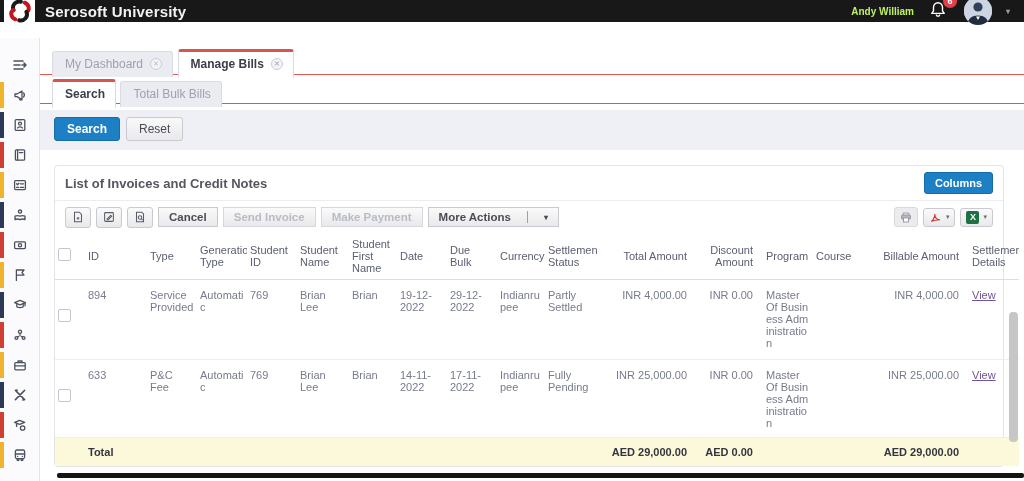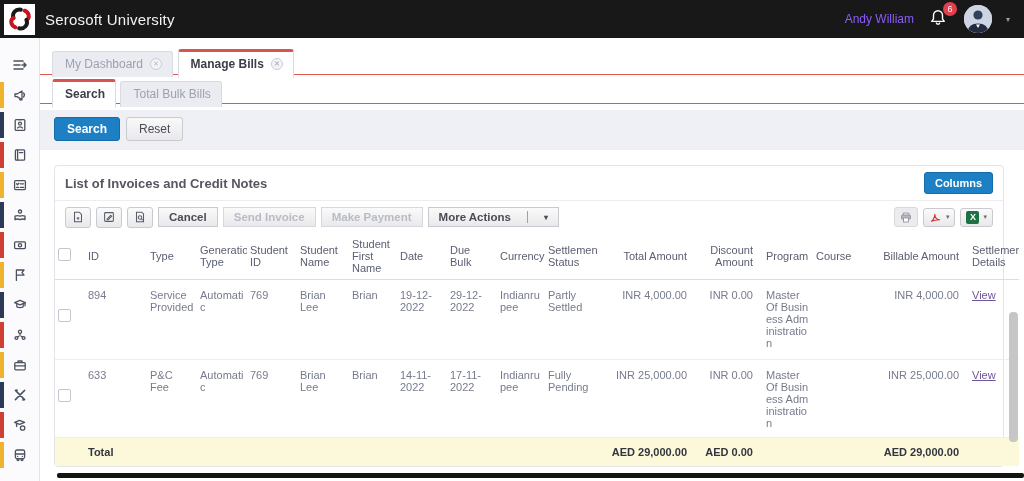--- a/index.html
+++ b/index.html
@@ -1,26 +1,26 @@
 <!DOCTYPE html>
 <html><head>
 <meta charset="utf-8">
 <style>
   * { margin:0; padding:0; box-sizing:border-box; }
   html,body { width:1024px; height:481px; overflow:hidden; background:#fff;
               font-family:"Liberation Sans", sans-serif; }
 
   
-  .topbar { position:absolute; left:0; top:0; width:1024px; height:38px;
-            background:#181818; display:flex; align-items:center; z-index:30; }
+  .topbar { position:absolute; left:0; top:0; width:1024px; height:22px;
+            background:#181818; display:flex; align-items:center; z-index:30;font-weight:bold; }
   .logo-box { width:31px; height:31px; background:#fff; margin:3px 0 3px 4px;
               display:flex; align-items:center; justify-content:center; }
   .app-title { color:#f2f2f2; font-size:15px; margin-left:10px; letter-spacing:.2px; }
   .topbar-right { margin-left:auto; display:flex; align-items:center; gap:14px; padding-right:14px; }
-  .user-name { color:#8b5cf6; font-size:12px; }
+  .user-name { color:#bef264; font-size:10px; }
   .bell-wrap { position:relative; width:22px; height:22px; }
   .badge { position:absolute; top:-6px; right:-7px; background:#e33e4b; color:#fff;
            font-size:9px; min-width:14px; height:14px; border-radius:8px;
            display:flex; align-items:center; justify-content:center; padding:0 3px; }
   .avatar { width:28px; height:28px; border-radius:50%; background:#cdd4e2; overflow:hidden; }
   .caret-sm { color:#9a9a9a; font-size:8px; }
 
   
   .sidebar { position:absolute; left:0; top:38px; width:40px; bottom:0;
              background:#fbfbfd; border-right:1px solid #e4e4ea; z-index:20;

